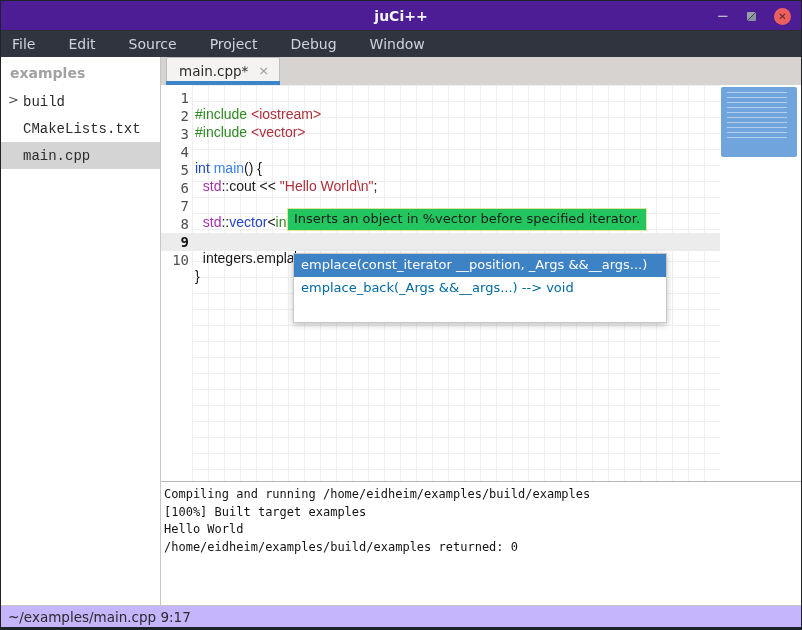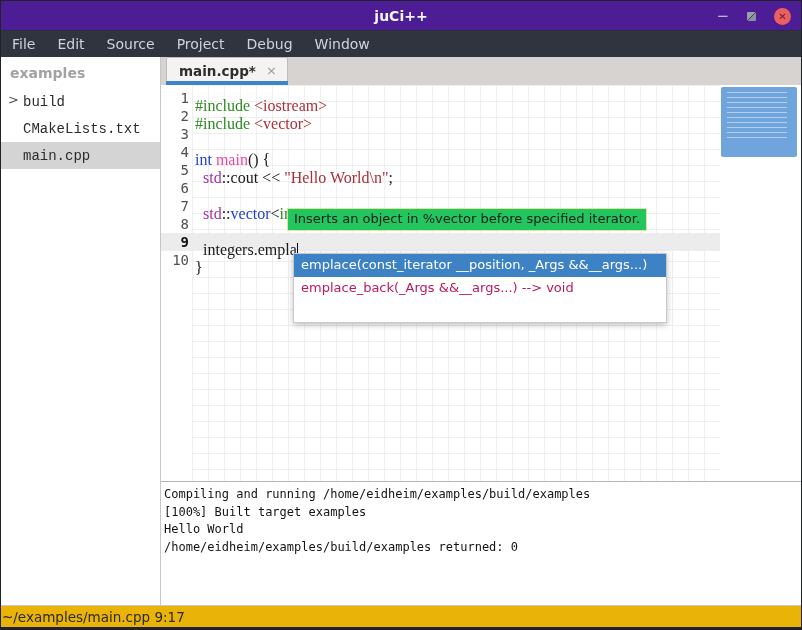--- a/index.html
+++ b/index.html
@@ -8,71 +8,71 @@
 
   
   .titlebar { height:30px; background:#4c1d95; flex:0 0 30px; position:relative; display:flex; align-items:center; justify-content:center; border-bottom:1px solid #2a2e38; }
   .title { color:#f4f6f8; font-size:14px; font-weight:700; }
   .controls { position:absolute; right:10px; top:0; height:30px; display:flex; align-items:center; gap:18px; }
   .btn-min { color:#b9bfc9; font-size:15px; line-height:10px; cursor:default; }
   .btn-restore { width:9px; height:9px; background:linear-gradient(135deg,#9aa0ab 46%,#3c424e 46%,#3c424e 54%,#8b919c 54%); border-radius:1px; }
   .btn-close { width:17px; height:17px; border-radius:50%; background:#ec5f5f; color:#59242b; font-size:10px; font-weight:700; display:flex; align-items:center; justify-content:center; }
 
   
-  .menubar { height:26px; background:#2f343f; flex:0 0 26px; display:flex; align-items:center; }
+  .menubar { height:26px; background:#2f343f; flex:0 0 26px; display:flex; align-items:center;gap:11px; }
   .menuitem { color:#ced4de; font-size:14px; padding:0 11px; height:26px; display:flex; align-items:center; }
 
   
   .content { flex:1 1 auto; display:flex; min-height:0; }
   .sidebar { flex:0 0 160px; width:160px; background:#fff; border-right:1px solid #c6c6c6; overflow:hidden; }
   .sidebar-header { color:#a2a2a2; font-weight:700; font-size:14px; padding:8px 9px 7px 9px; }
   .treerow { height:27px; display:flex; align-items:center; position:relative; font-size:14px; color:#2b2b2b; }
   .treerow.selected { background:#d4d4d4; }
   .chevron { position:absolute; left:7px; top:4px; color:#4d4d4d; font-size:13px; }
   .treelabel { padding-left:22px;font-family:Liberation Mono, monospace; }
 
   .rightpane { flex:1 1 auto; display:flex; flex-direction:column; min-width:0; }
 
   
   .tabbar { flex:0 0 28px; height:28px; background:#d7d3d0; display:flex; align-items:flex-end; padding-left:5px; }
   .tab { position:relative; height:28px; background:#f4f3f2; border:1px solid #bfbbb8; border-bottom:none; display:flex; align-items:center; padding:0 10px 2px 12px; border-radius:2px 2px 0 0; }
-  .tab-label { font-size:13.5px; font-weight:700; color:#2d2d2d; }
+  .tab-label { font-size:13.5px; font-weight:400; color:#2d2d2d; }
   .tab-close { margin-left:10px; color:#9a9a9a; font-size:13px; line-height:13px; }
   .tab.active::after { content:""; position:absolute; left:-1px; right:-1px; bottom:0; height:4px; background:#3d85c9; }
 
   
   .editor { flex:0 0 396px; height:396px; position:relative; background:#fff; overflow:hidden; }
   .editor-grid { position:absolute; left:31px; top:0; width:528px; height:100%; background-image:linear-gradient(to right,#efefef 1px,transparent 1px),linear-gradient(to bottom,#efefef 1px,transparent 1px); background-size:16px 16px; }
   .currentline { position:absolute; left:0; top:148px; width:559px; height:18px; background:#ececec; }
   .gutter { position:absolute; left:0; top:4px; width:28px; font-family:"DejaVu Sans Mono","Liberation Mono",monospace; font-size:14px; line-height:18px; color:#4f4f4f; text-align:right; }
   .lnum.current { font-weight:700; color:#111; }
-  .code { position:absolute; left:31px; top:12px; font-family:Liberation Serif, serif; font-size:16px; line-height:18px; color:#1a1a1a; white-space:pre; }
+  .code { position:absolute; left:31px; top:20px; font-family:Liberation Sans, sans-serif; font-size:14px; line-height:18px; color:#1a1a1a; white-space:pre; }
   .codeline { height:18px; padding-left:3px; }
   .tok-pp { color:#2e8b22; }
   .tok-str { color:#ad2f38; }
   .tok-kw { color:#2044cc; }
   .tok-ns { color:#a233a8; }
-  .tok-fn { color:#ec4899; }
+  .tok-fn { color:#3b82f6; }
   .tok-ty { color:#2e8b22; }
   .tok-pl { color:#1a1a1a; }
   .cursor { display:inline-block; width:1px; height:15px; background:#000; vertical-align:middle; margin-top:-2px; }
 
   .minimap { position:absolute; left:560px; top:2px; width:76px; height:70px; background:#6fa5dc; border-radius:2px; }
   .minimap::before { content:""; position:absolute; left:6px; right:10px; top:5px; height:50px; background:repeating-linear-gradient(to bottom,rgba(245,249,255,.5) 0 1px,transparent 1px 5px); }
 
   .tooltip { position:absolute; left:126px; top:123px; height:23px; background:#22c55e; border:1px solid #e3e39a; font-size:13px; color:#1c1c1c; padding:2px 6px 0 6px; white-space:nowrap; }
   .popup { position:absolute; left:132px; top:168px; width:374px; height:70px; background:#fff; border:1px solid #c9c9c9; box-shadow:0 2px 6px rgba(0,0,0,.25); font-size:13px; }
-  .popuprow { height:23px; padding:3px 7px 0 7px; color:#be185d; white-space:nowrap; overflow:hidden; }
+  .popuprow { height:23px; padding:3px 7px 0 7px; color:#0369a1; white-space:nowrap; overflow:hidden; }
   .popuprow.selected { background:#3c82c5; color:#fff; }
 
   
   .terminal { flex:1 1 auto; border-top:1px solid #b5b5b5; background:#fff; font-family:"DejaVu Sans Mono","Liberation Mono",monospace; font-size:12px; line-height:17.5px; color:#141414; padding:4px 0 0 3px; overflow:hidden; }
 
   
-  .statusbar { flex:0 0 22px; height:22px; background:#eab308; border-top:1px solid #c8c8c6; display:flex; align-items:center; font-size:13.5px; color:#2b2b2b; padding-left:1px; }
+  .statusbar { flex:0 0 22px; height:22px; background:#c4b5fd; border-top:1px solid #c8c8c6; display:flex; align-items:center; font-size:13.5px; color:#2b2b2b; padding-left:7px; }
 </style>
 </head>
 <body>
 
 <div class="window">
 
   <div class="titlebar">
     <div class="title">juCi++</div>
     <div class="controls">
       <span class="btn-min">−</span>

